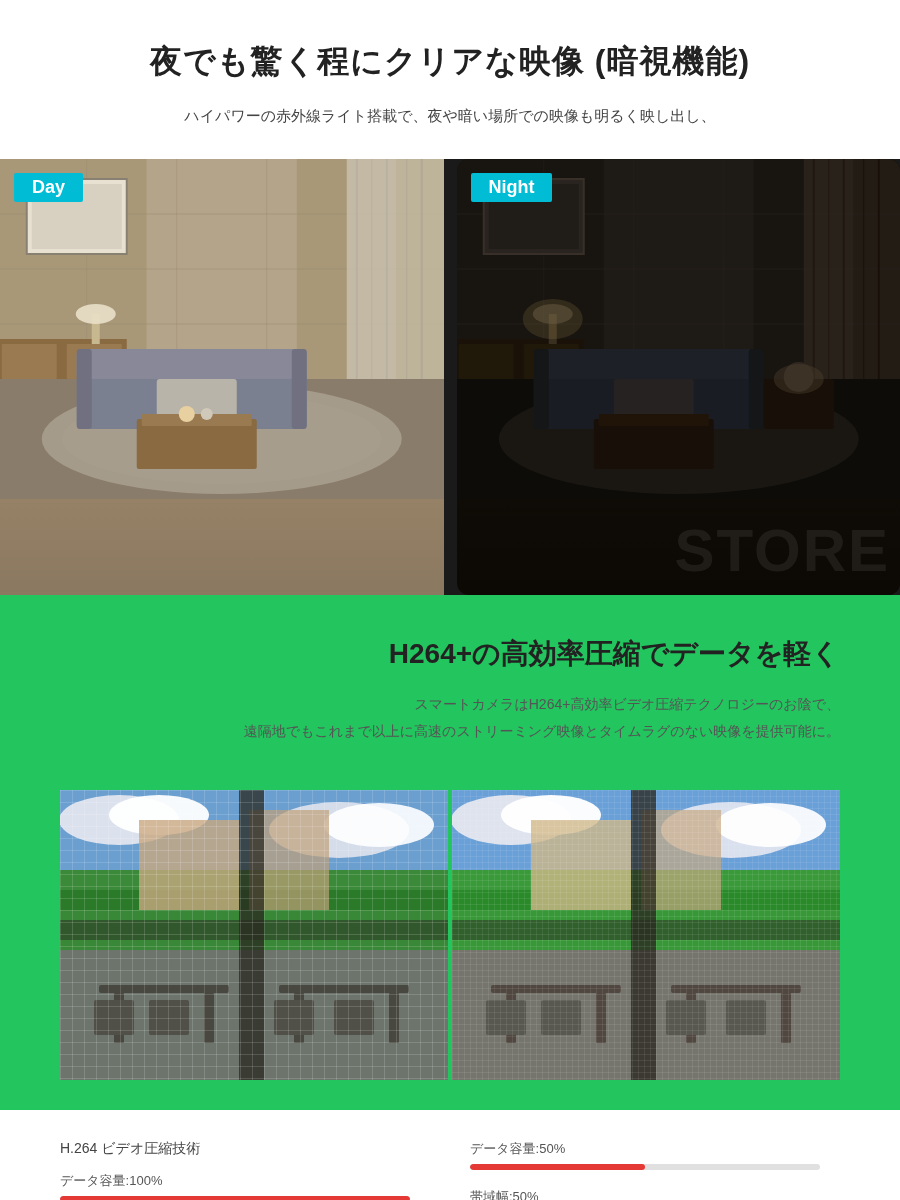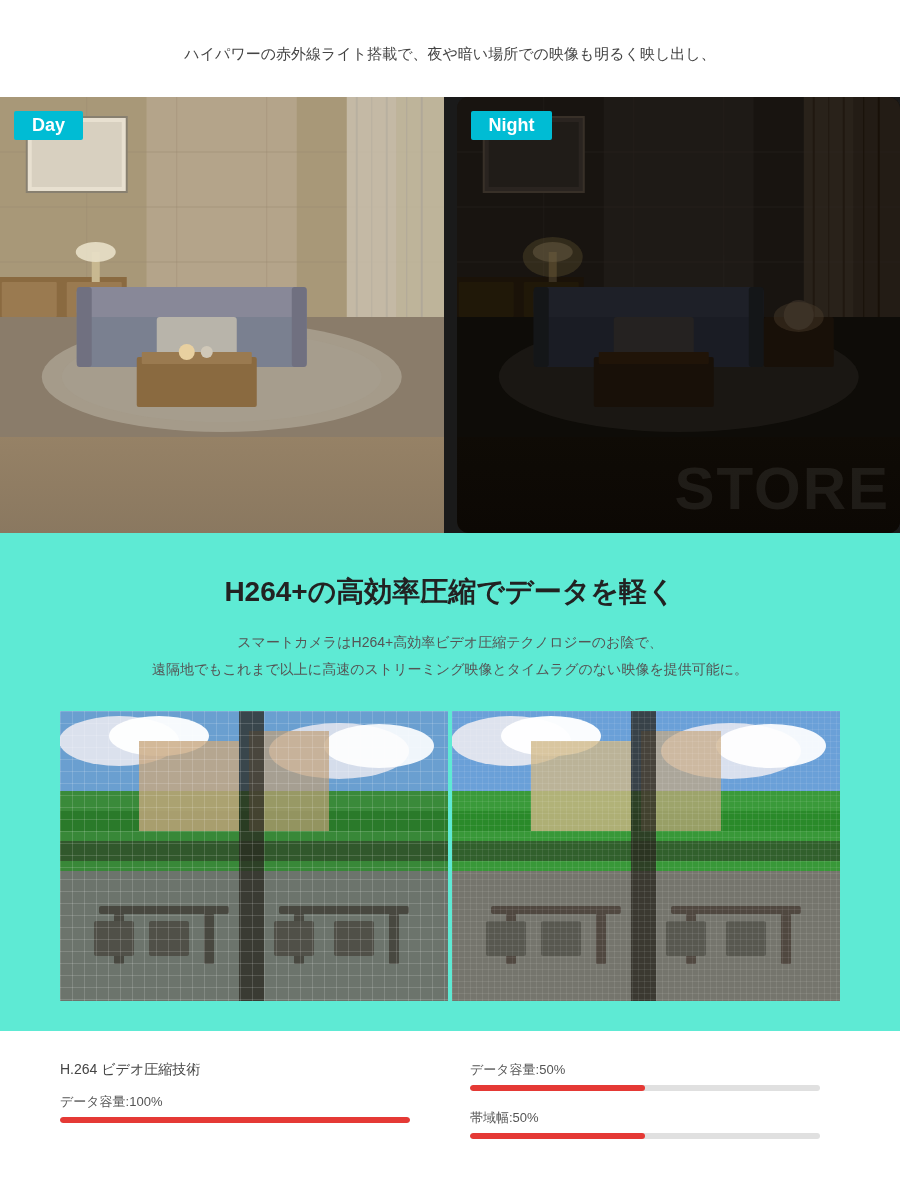--- a/index.html
+++ b/index.html
@@ -74,35 +74,35 @@
 
     
     .dark-section {
       background: #1a1a1a;
       padding: 0;
       margin-top: 0;
     }
 
     
     .section-h264 {
-      background: #5eead4;
+      background: #22c55e;
       padding: 40px 60px 30px 60px;
-      text-align: center;
+      text-align: right;
     }
     .section-h264 h2 {
       font-size: 28px;
       font-weight: 700;
       color: #222;
       margin-bottom: 18px;
     }
     .section-h264 .subtitle {
       font-size: 14px;
       color: #555;
       line-height: 1.9;
-      margin-bottom: 29px;
+      margin-bottom: 46px;
     }
 
     
     .h264-comparison {
       display: flex;
       width: 100%;
       gap: 4px;
     }
     .h264-panel {
       flex: 1;
@@ -194,20 +194,21 @@
       font-weight: 700;
       letter-spacing: 2px;
       pointer-events: none;
       user-select: none;
     }
   </style>
 </head>
 <body>
 
 <div class="section-night">
+  <h1>夜でも驚く程にクリアな映像 (暗視機能)</h1>
   <p class="subtitle">
     <span>ハイパワーの赤外線ライト搭載で、夜や暗い場所での映像も明るく映し出し、</span><br>
   </p>
 </div>
 
 <div class="dark-section">
   <div class="comparison-container">
 
     <div class="comparison-panel day-panel">
       <span class="label-badge">Day</span>

